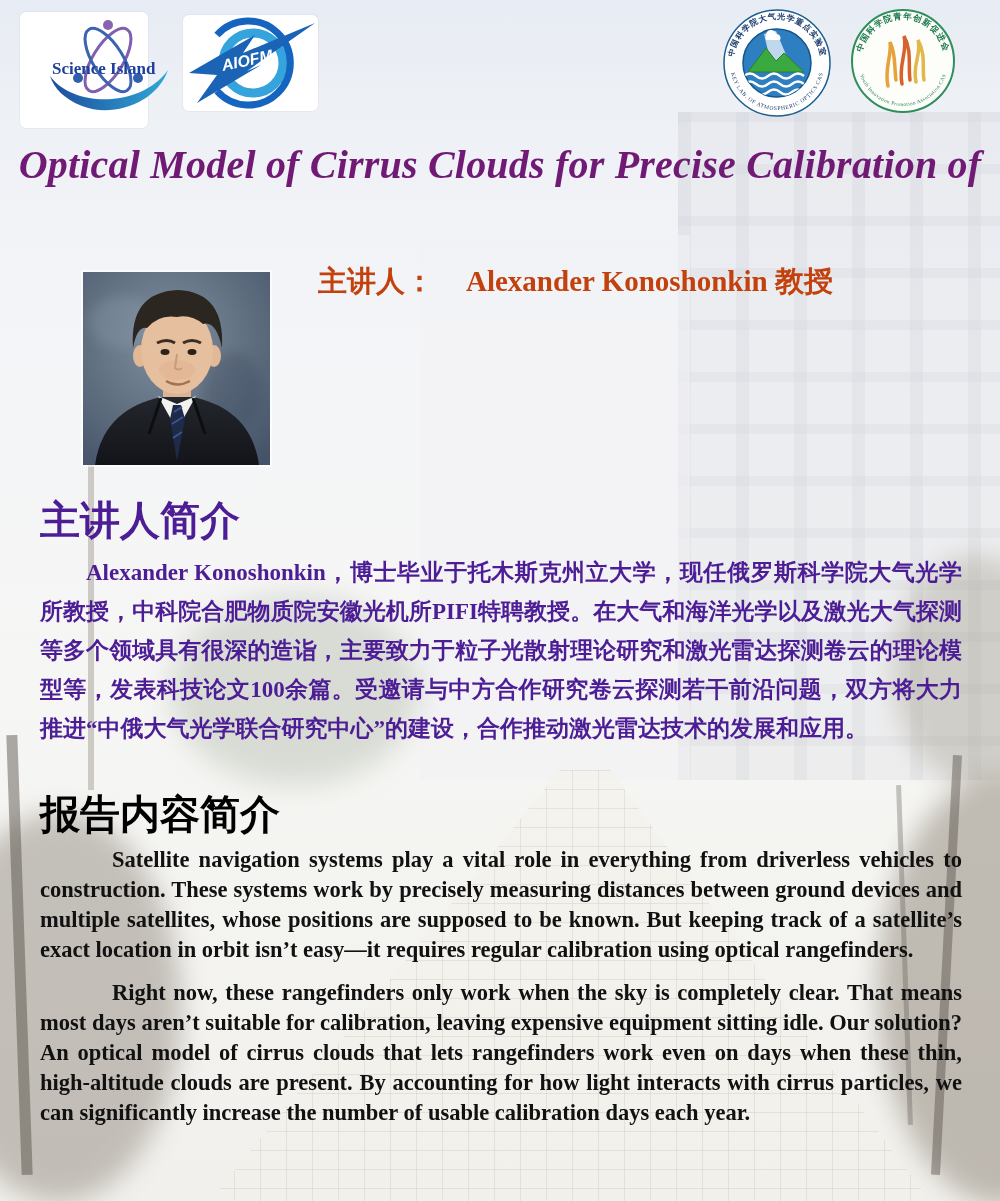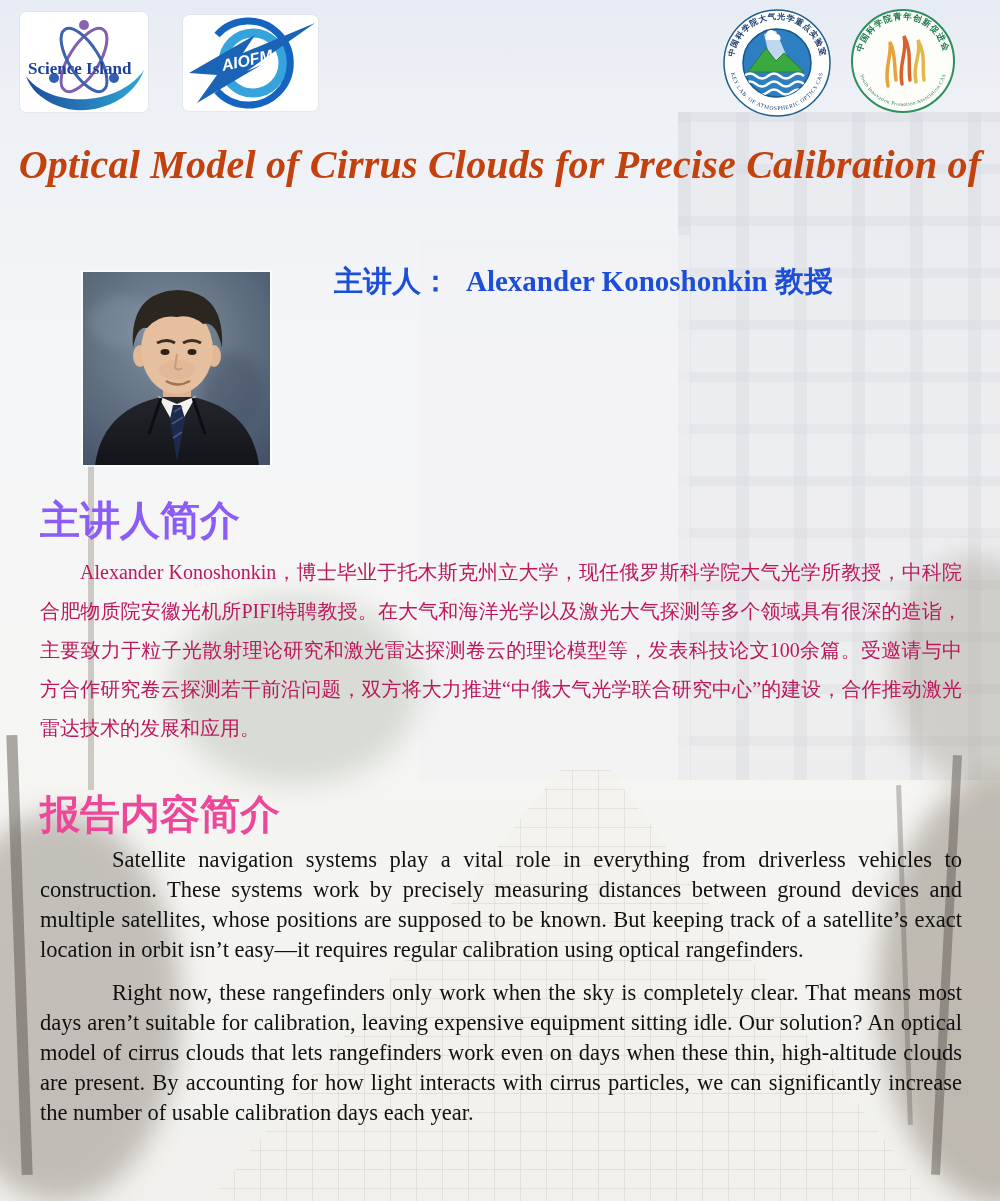--- a/index.html
+++ b/index.html
@@ -27,43 +27,43 @@
       repeating-linear-gradient(180deg, rgba(178,176,168,.45) 0 1px, transparent 1px 19px),
       repeating-linear-gradient(90deg, rgba(178,176,168,.45) 0 1px, transparent 1px 26px),
       #f3f1ea;}
   .bg-tree-left{left:-64px;top:812px;width:245px;height:390px;background:#7c7266;border-radius:50%;filter:blur(13px);opacity:.40;}
   .bg-tree-right{left:878px;top:775px;width:250px;height:430px;background:#877d6f;border-radius:50%;filter:blur(13px);opacity:.48;}
   .bg-trunk-left{left:14px;top:735px;width:11px;height:440px;background:#4e463f;opacity:.45;transform:rotate(-2deg);}
   .bg-trunk-right1{left:942px;top:755px;width:9px;height:420px;background:#57504a;opacity:.45;transform:rotate(3deg);}
   .bg-trunk-right2{left:902px;top:785px;width:5px;height:340px;background:#57504a;opacity:.32;transform:rotate(-2deg);}
   
   .logo-box{position:absolute;background:#fff;border-radius:6px;box-shadow:0 0 0 1px rgba(0,0,0,.03);}
-  .logo-science{left:20px;top:12px;width:128px;height:100px;}
+  .logo-science{left:20px;top:12px;width:128px;height:116px;padding-left:24px;}
   .logo-aiofm{left:183px;top:15px;width:135px;height:96px;}
   .logo-circle{position:absolute;}
   .logo-keylab{left:722px;top:8px;width:110px;height:110px;}
   .logo-youth{left:850px;top:8px;width:106px;height:106px;}
   
   .title{left:0;top:142px;width:1000px;text-align:center;
     font-style:italic;font-weight:bold;font-size:40px;line-height:45px;
     letter-spacing:.2px;}
   
-  .info{left:318px;top:255px;font-size:29px;font-weight:bold;color:#1d4ed8;text-align:center;}
+  .info{left:318px;top:255px;font-size:29px;font-weight:bold;color:#c2410c;}
   .info-row{height:52px;line-height:52px;white-space:nowrap;}
   .info-label{display:inline-block;min-width:148px;}
   
   .photo{left:83px;top:272px;width:187px;height:193px;box-shadow:0 0 0 2px rgba(255,255,255,.65);}
   
   .sec-heading{left:40px;font-size:40px;font-weight:bold;line-height:46px;}
   .heading-bio{top:498px;}
   .heading-talk{top:792px;}
-  .bio-para{left:40px;top:553px;width:922px;font-size:20px;font-weight:normal;color:#be185d;
+  .bio-para{left:40px;top:553px;width:922px;font-size:23px;font-weight:bold;color:#4c1d95;
     line-height:39px;text-align:justify;text-indent:2em;}
   .talk-paras{left:40px;top:845px;width:922px;color:#111;}
-  .talk-paras p{margin:0 0 13px 0;font-size:22.5px;font-weight:normal;line-height:30px;
+  .talk-paras p{margin:0 0 13px 0;font-size:22.5px;font-weight:bold;line-height:30px;
     text-align:justify;text-indent:3.2em;}
 </style>
 </head>
 <body>
 
 <div class="bg bg-building-right" data-interactable="false"></div>
 <div class="bg bg-building-center" data-interactable="false"></div>
 <div class="bg bg-foliage-mid" data-interactable="false"></div>
 <div class="bg bg-foliage-right-up" data-interactable="false"></div>
 <div class="bg bg-pole" data-interactable="false"></div>
@@ -145,21 +145,21 @@
     </g>
     <text font-size="8.5" font-weight="bold" fill="#1f7a4d" letter-spacing="1">
       <textPath href="#yiArcT" startOffset="50%" text-anchor="middle" data-interactable="false">中国科学院青年创新促进会</textPath>
     </text>
     <text font-size="5.2" fill="#1f7a4d" letter-spacing="0.4">
       <textPath href="#yiArcB" startOffset="50%" text-anchor="middle" data-interactable="false">Youth Innovation Promotion Association CAS</textPath>
     </text>
   </svg>
 </div>
 
-<div class="abs title" style="color:#c2410c;" data-interactable="false">
+<div class="abs title" style="color:#701a75;" data-interactable="false">
   <div data-interactable="false">Optical Model of Cirrus Clouds for Precise Calibration of</div>
 </div>
 
 <div class="abs photo" data-interactable="false">
   <svg width="187" height="193" viewBox="0 0 187 193" data-interactable="false">
     <defs>
       <radialGradient id="pbg" cx="45%" cy="35%" r="80%">
         <stop offset="0" stop-color="#81909f"></stop>
           <stop offset="0.6" stop-color="#5d6c7d"></stop>
           <stop offset="1" stop-color="#45536a"></stop>
@@ -195,20 +195,20 @@
     <path d="M110,126 L122,162" stroke="#0c0e12" stroke-width="3"></path>
   </svg>
 </div>
 
 <div class="abs info" data-interactable="false">
   <div class="info-row" data-interactable="false">
     <span class="info-label" data-interactable="false">主讲人：</span><span data-interactable="false">Alexander Konoshonkin 教授</span>
   </div>
 </div>
 
-<div class="abs sec-heading heading-bio" style="color:#8b5cf6;" data-interactable="false">主讲人简介</div>
+<div class="abs sec-heading heading-bio" style="color:#4c1d95;" data-interactable="false">主讲人简介</div>
 <div class="abs bio-para" data-interactable="false">Alexander Konoshonkin，博士毕业于托木斯克州立大学，现任俄罗斯科学院大气光学所教授，中科院合肥物质院安徽光机所PIFI特聘教授。在大气和海洋光学以及激光大气探测等多个领域具有很深的造诣，主要致力于粒子光散射理论研究和激光雷达探测卷云的理论模型等，发表科技论文100余篇。受邀请与中方合作研究卷云探测若干前沿问题，双方将大力推进“中俄大气光学联合研究中心”的建设，合作推动激光雷达技术的发展和应用。</div>
 
-<div class="abs sec-heading heading-talk" style="color:#ec4899;" data-interactable="false">报告内容简介</div>
+<div class="abs sec-heading heading-talk" style="color:#000000;" data-interactable="false">报告内容简介</div>
 <div class="abs talk-paras" data-interactable="false">
   <p data-interactable="false">Satellite navigation systems play a vital role in everything from driverless vehicles to construction. These systems work by precisely measuring distances between ground devices and multiple satellites, whose positions are supposed to be known. But keeping track of a satellite’s exact location in orbit isn’t easy—it requires regular calibration using optical rangefinders.</p>
   <p data-interactable="false">Right now, these rangefinders only work when the sky is completely clear. That means most days aren’t suitable for calibration, leaving expensive equipment sitting idle. Our solution? An optical model of cirrus clouds that lets rangefinders work even on days when these thin, high-altitude clouds are present. By accounting for how light interacts with cirrus particles, we can significantly increase the number of usable calibration days each year.</p>
 </div>
 
 </body></html>

